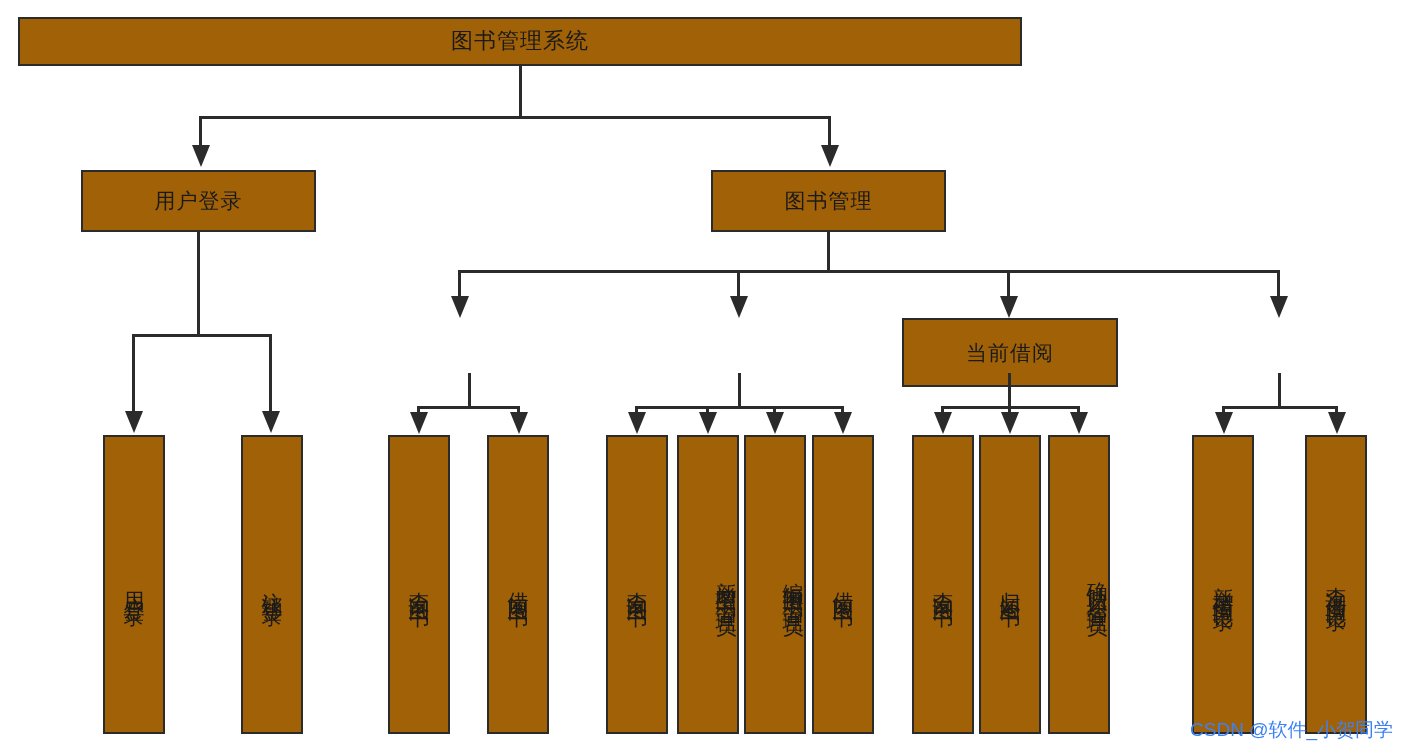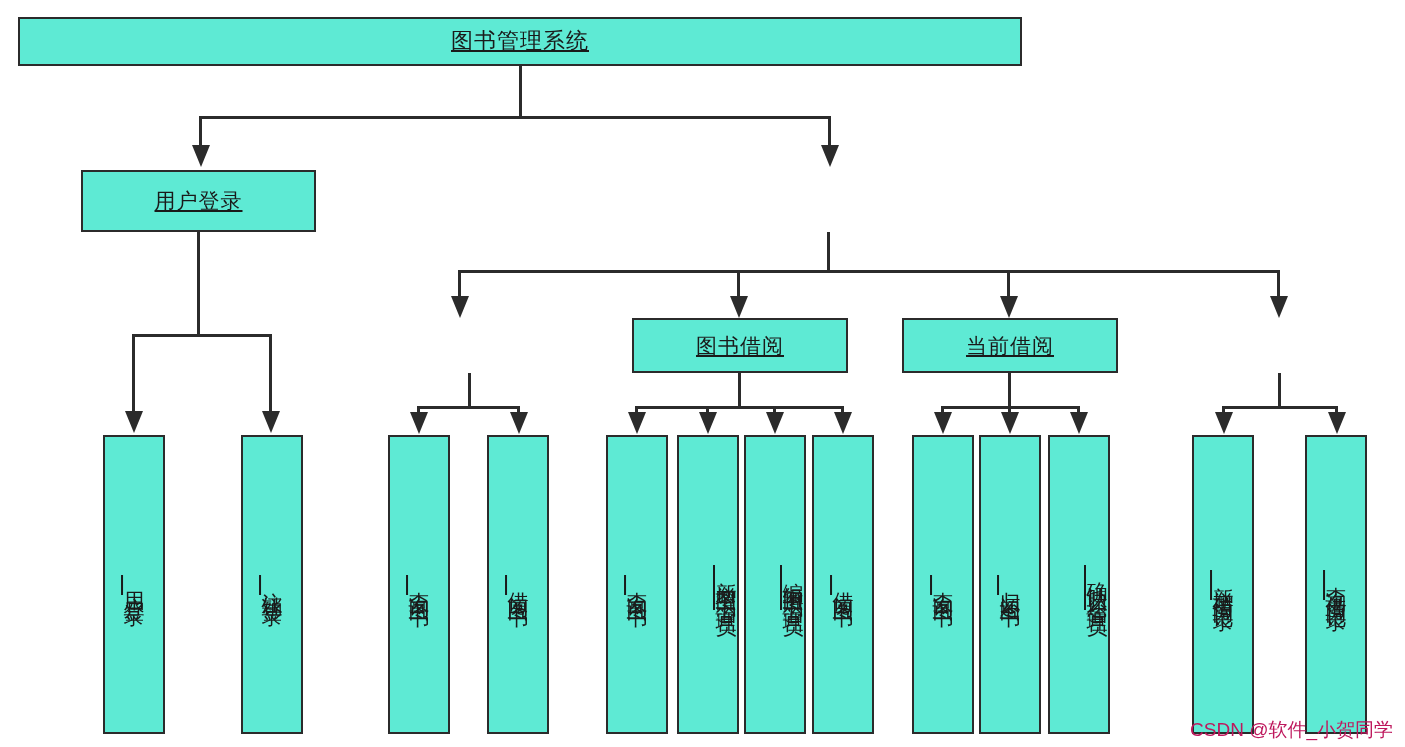--- a/index.html
+++ b/index.html
@@ -16,26 +16,25 @@
     width: 1405px;
     height: 747px;
     background: #ffffff;
     overflow: hidden;
   }
   
   .node {
     position: absolute;
     box-sizing: border-box;
     border: 2px solid #2b2b2b;
-    background: #5eead4;
+    background: #a16207;
     display: flex;
     align-items: center;
     justify-content: center;
     text-align: center;
-    text-decoration: underline;
   }
   .node-h {
     font-size: 21px;
     line-height: 1.2;
     letter-spacing: 1px;
     white-space: nowrap;
   }
   .node-v {
     writing-mode: vertical-rl;
     text-orientation: upright;
@@ -68,21 +67,21 @@
     border-right: 9px solid transparent;
     border-top: 22px solid #2b2b2b;
   }
 
   
   #watermark {
     position: absolute;
     right: 12px;
     bottom: 4px;
     font-size: 19px;
-    color: #be185d;
+    color: #3b82f6;
     white-space: nowrap;
     pointer-events: none;
   }
 </style>
 </head>
 <body>
 
 <div id="canvas">
 
   <div class="node node-h root-box" style="left:18px; top:17px; width:1004px; height:49px;">图书管理系统</div>
@@ -92,20 +91,21 @@
   <div class="edge edge-h" style="left:199px; top:116px; width:632px; height:3px;"></div>
 
   <div class="edge edge-v" style="left:199px; top:116px; width:3px; height:30px;"></div>
   <div class="arrow" style="left:192px; top:145px;"></div>
 
   <div class="edge edge-v" style="left:828px; top:116px; width:3px; height:30px;"></div>
   <div class="arrow" style="left:821px; top:145px;"></div>
 
   <div class="node node-h" style="left:81px; top:170px; width:235px; height:62px;">用户登录</div>
 
+  <div class="node node-h" style="left:711px; top:170px; width:235px; height:62px;">图书管理</div>
 
   <div class="edge edge-v" style="left:197px; top:232px; width:3px; height:104px;"></div>
   <div class="edge edge-h" style="left:132px; top:334px; width:140px; height:3px;"></div>
   <div class="edge edge-v" style="left:132px; top:334px; width:3px; height:78px;"></div>
   <div class="arrow" style="left:125px; top:411px;"></div>
   <div class="edge edge-v" style="left:269px; top:334px; width:3px; height:78px;"></div>
   <div class="arrow" style="left:262px; top:411px;"></div>
 
   <div class="edge edge-v" style="left:827px; top:232px; width:3px; height:40px;"></div>
   <div class="edge edge-h" style="left:458px; top:270px; width:822px; height:3px;"></div>
@@ -116,23 +116,22 @@
   <div class="edge edge-v" style="left:737px; top:270px; width:3px; height:27px;"></div>
   <div class="arrow" style="left:730px; top:296px;"></div>
 
   <div class="edge edge-v" style="left:1007px; top:270px; width:3px; height:27px;"></div>
   <div class="arrow" style="left:1000px; top:296px;"></div>
 
   <div class="edge edge-v" style="left:1277px; top:270px; width:3px; height:27px;"></div>
   <div class="arrow" style="left:1270px; top:296px;"></div>
 
 
-  <div class="node node-h" style="left:632px; top:318px; width:216px; height:55px;">图书借阅</div>
 
-  <div class="node node-h" style="left:902px; top:318px; width:216px; height:55px;">当前借阅</div>
+  <div class="node node-h" style="left:902px; top:318px; width:216px; height:69px;">当前借阅</div>
 
 
   <div class="edge edge-v" style="left:468px; top:373px; width:3px; height:35px;"></div>
   <div class="edge edge-h" style="left:417px; top:406px; width:103px; height:3px;"></div>
   <div class="edge edge-v" style="left:417px; top:406px; width:3px; height:8px;"></div>
   <div class="arrow" style="left:410px; top:412px;"></div>
   <div class="edge edge-v" style="left:517px; top:406px; width:3px; height:8px;"></div>
   <div class="arrow" style="left:510px; top:412px;"></div>
 
   <div class="edge edge-v" style="left:738px; top:373px; width:3px; height:35px;"></div>

